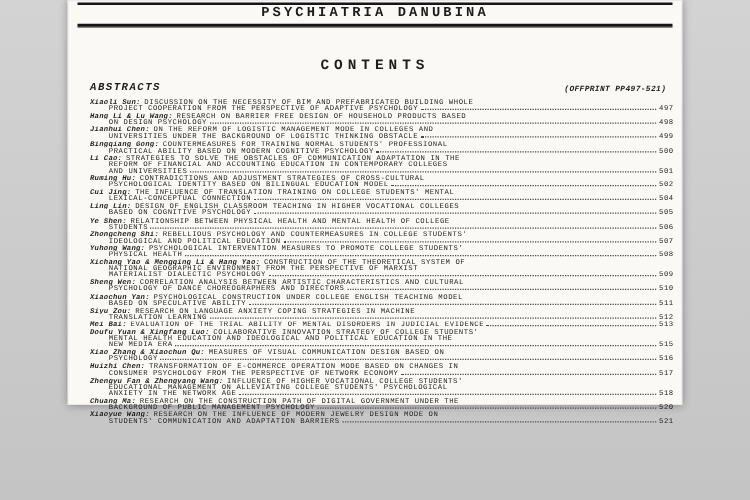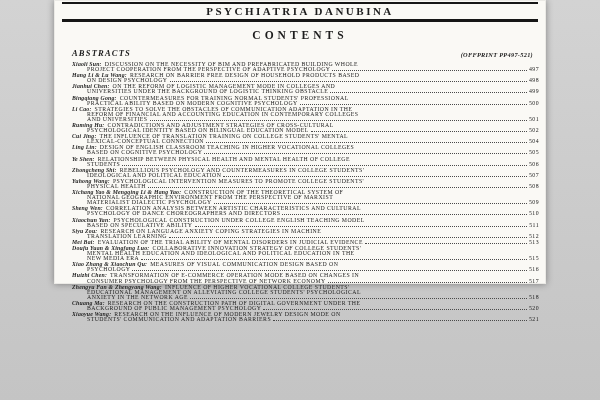--- a/index.html
+++ b/index.html
@@ -1,31 +1,31 @@
 <!DOCTYPE html>
 <html style="--ink: #1d1d1d; --paper: #faf9f5; --canvas: #cbcbcb;"><head>
 <meta charset="utf-8">
 <style>
   :root { --ink:#1d1d1d; --paper:#faf9f5; --canvas:#cbcbcb; }
   * { box-sizing:border-box; }
   html,body { margin:0; padding:0; }
   body { width:600px; height:400px; overflow:hidden; background:var(--canvas); }
   .canvas { position:relative; width:600px; height:400px;
             background:linear-gradient(180deg,#d3d3d3,#c4c4c4); }
-  .page { position:absolute; left:54px; top:0; width:492px; height:284px;
+  .page { position:absolute; left:54px; top:0; width:492px; height:324px;
           background:var(--paper); color:var(--ink);
-          font-family:Liberation Serif, serif;
+          font-family:Liberation Mono, monospace;
           box-shadow:0 0 7px rgba(0,0,0,.38), inset 0 0 0 1px rgba(0,0,0,.06); }
   .masthead { margin:2px 8px 0 8px; border-top:2px solid #161616;
               text-align:center; padding-top:1px; }
   .journal-title { font-size:11px; line-height:13px; font-weight:bold;
                    letter-spacing:2.5px; }
   .double-rule { margin:1px 8px 0 8px; height:3px;
                  border-top:2px solid #161616; border-bottom:1px solid #161616; }
-  .contents-title { margin:7px 0 0 0; text-align:center; font-size:11.5px;
+  .contents-title { margin:24px 0 0 0; text-align:center; font-size:11.5px;
                     line-height:13px; font-weight:bold; letter-spacing:4px; }
   .subheader { display:flex; justify-content:space-between; align-items:flex-end;
                margin:6px 13px 0 18px; }
   .abstracts { font-style:italic; font-weight:bold; font-size:8.5px;
                letter-spacing:1.2px; }
   .offprint { font-style:italic; font-weight:bold; font-size:6.3px;
               letter-spacing:.3px; }
   .toc { margin:4px 7px 0 18px; }
   .entry { margin-bottom:1.1px; }
   .line { font-size:5.8px; line-height:5.05px; letter-spacing:.45px;

